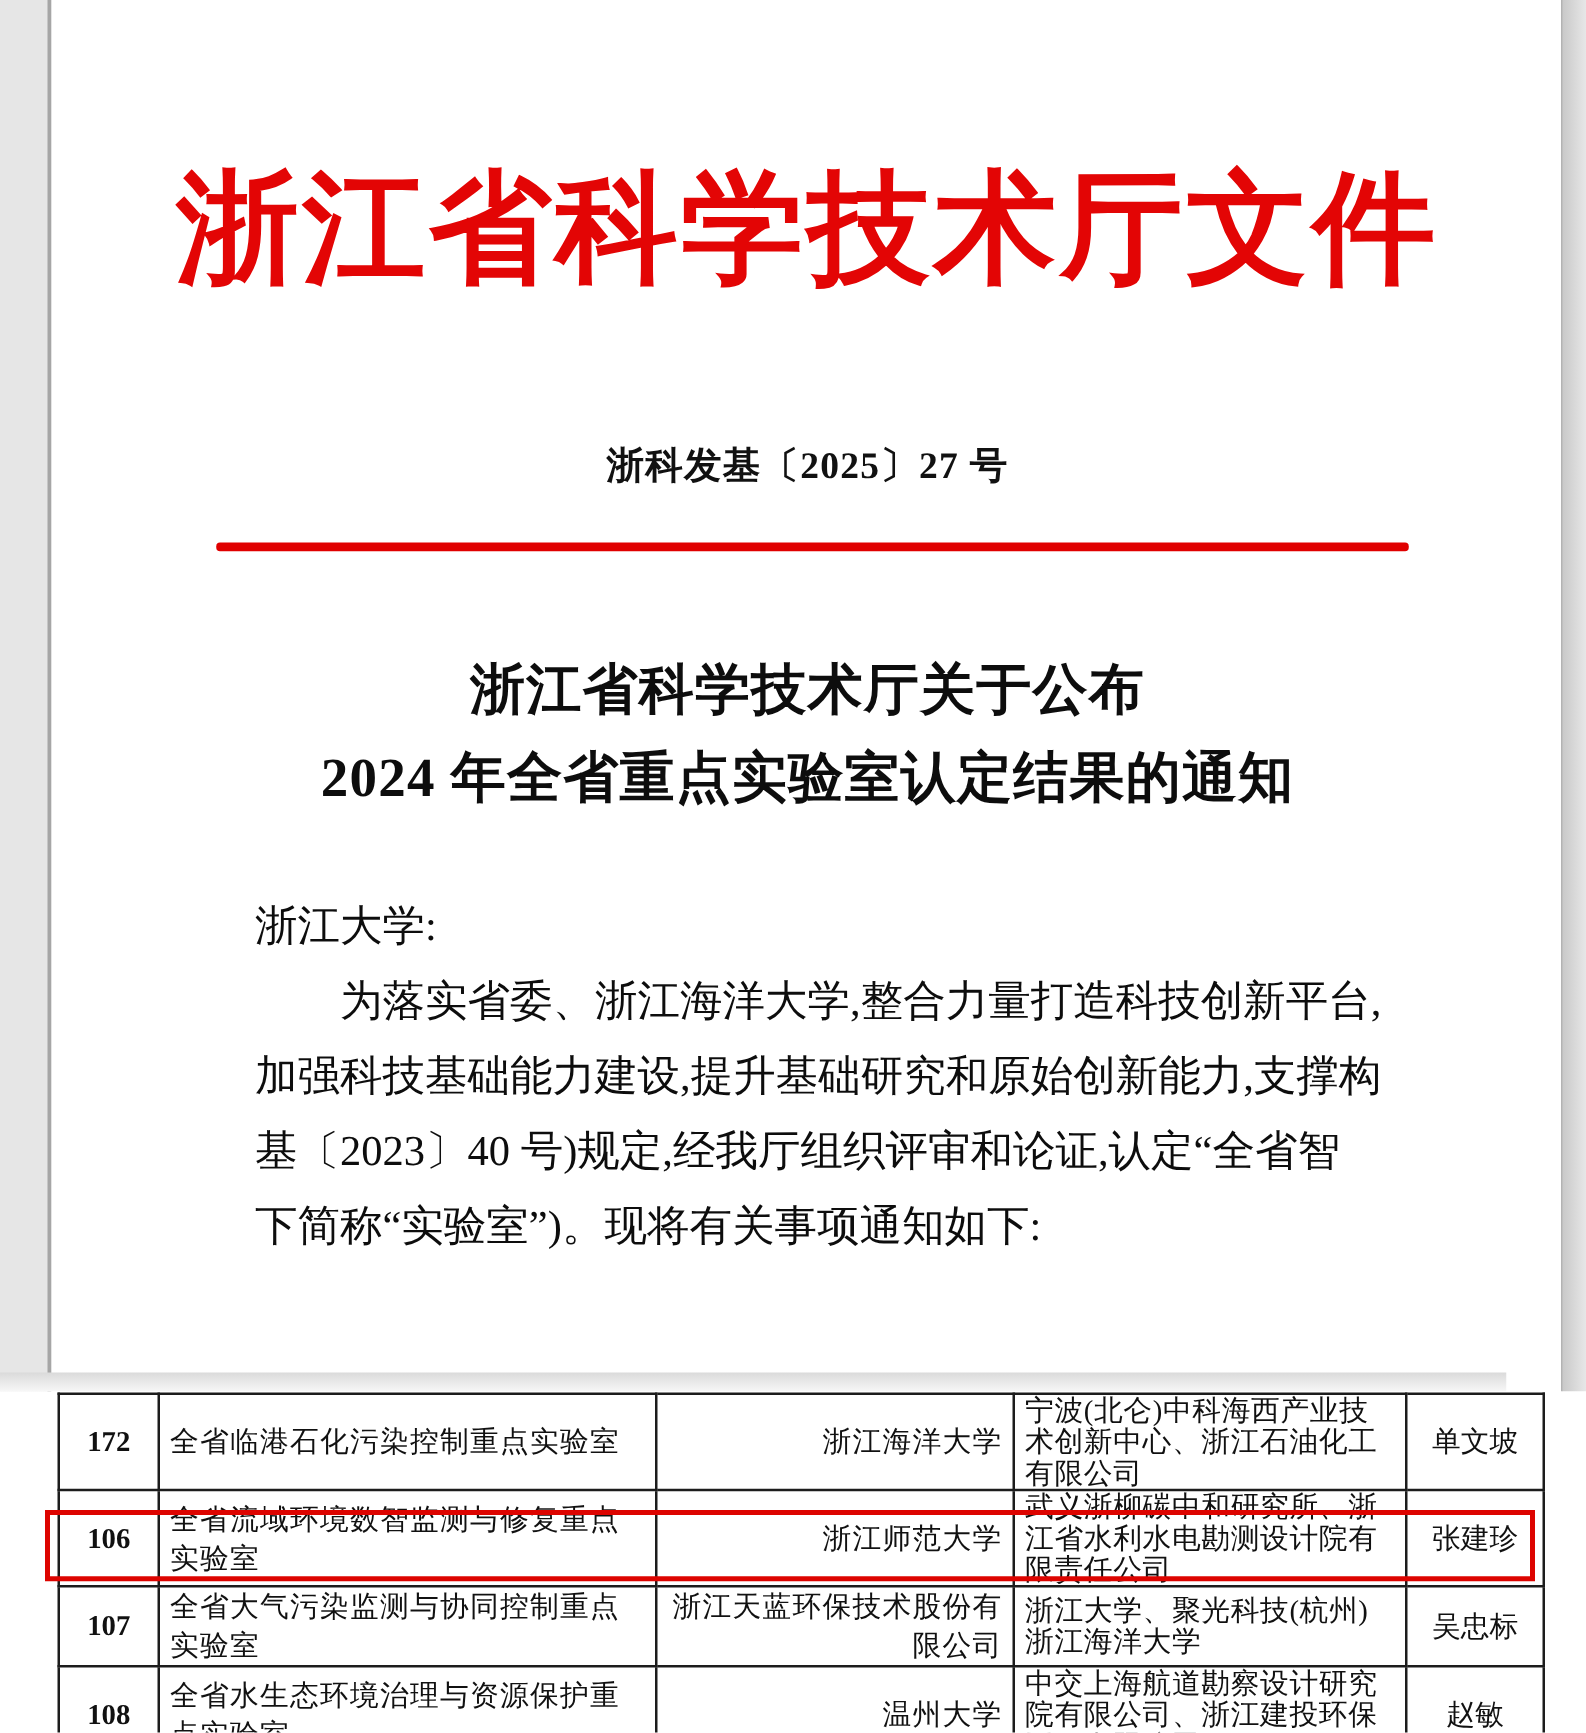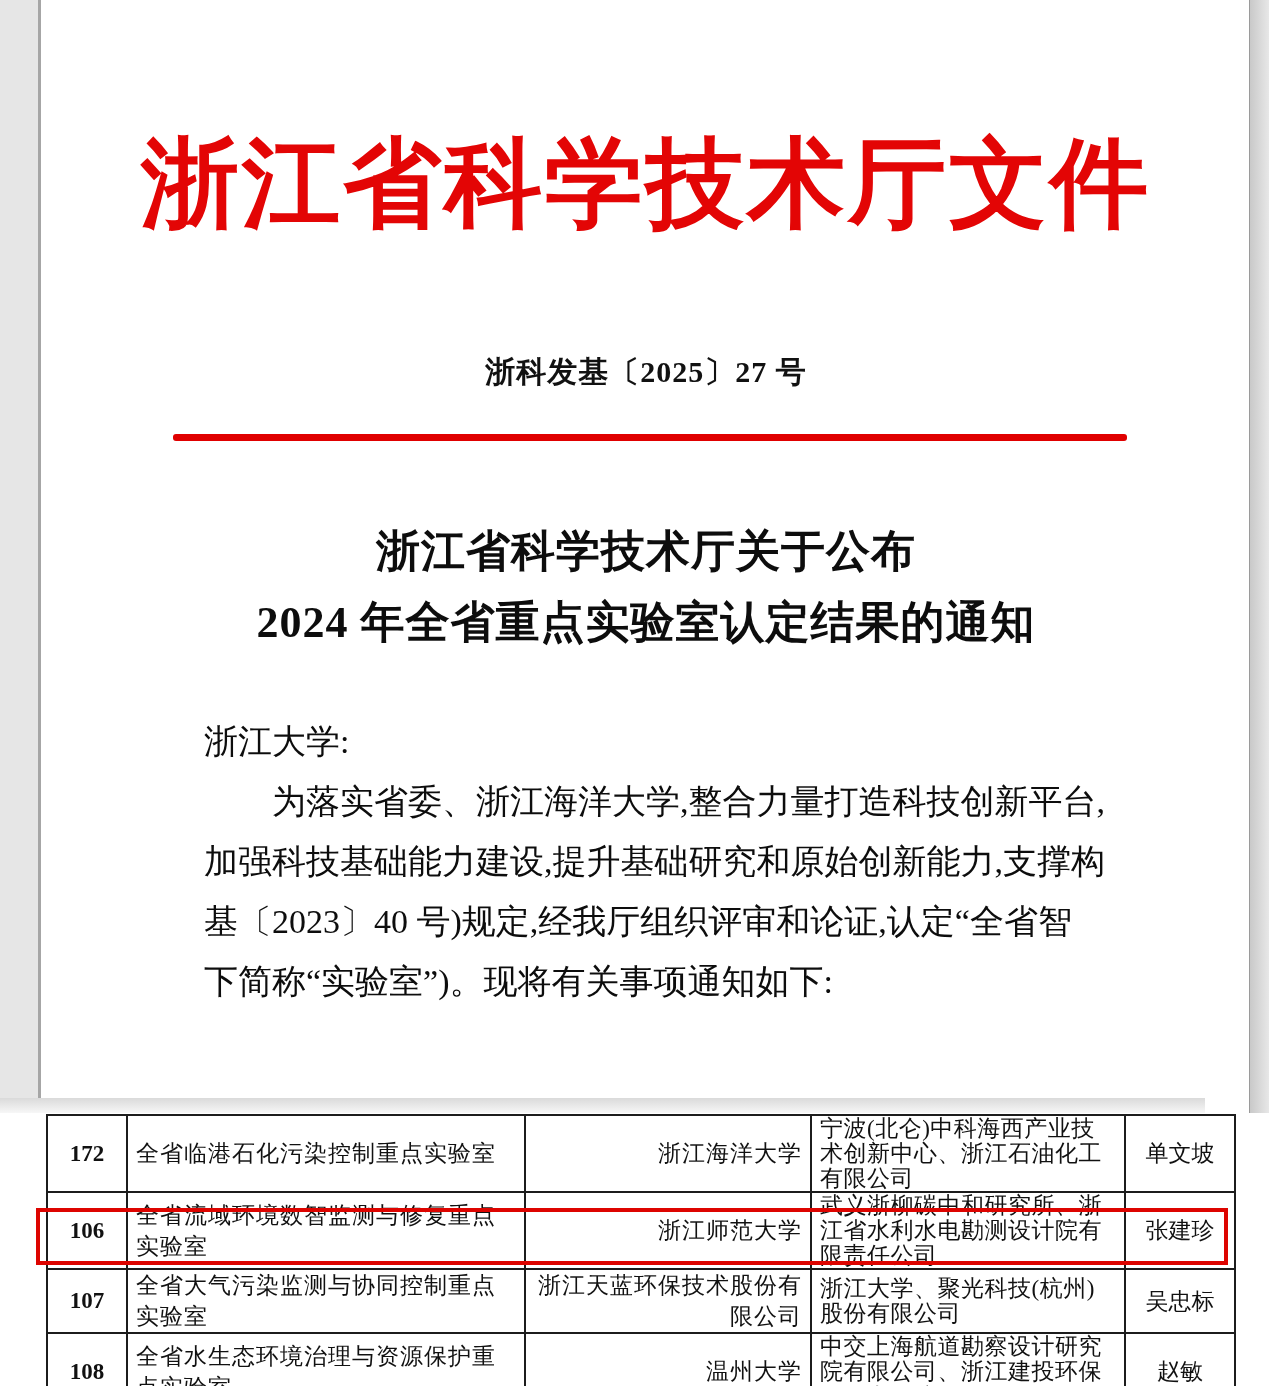--- a/index.html
+++ b/index.html
@@ -129,21 +129,21 @@
         <td class="c-no">106</td>
         <td class="c-lab">全省流域环境数智监测与修复重点实验室</td>
         <td class="c-inst">浙江师范大学</td>
         <td class="c-partners">武义浙柳碳中和研究所、浙江省水利水电勘测设计院有限责任公司</td>
         <td class="c-director">张建珍</td>
       </tr>
       <tr class="r-107">
         <td class="c-no">107</td>
         <td class="c-lab">全省大气污染监测与协同控制重点实验室</td>
         <td class="c-inst">浙江天蓝环保技术股份有限公司</td>
-        <td class="c-partners">浙江大学、聚光科技(杭州)股份有限公司</td>
+        <td class="c-partners">浙江大学、聚光科技(杭州)浙江海洋大学</td>
         <td class="c-director">吴忠标</td>
       </tr>
       <tr class="r-108">
         <td class="c-no">108</td>
         <td class="c-lab">全省水生态环境治理与资源保护重点实验室</td>
         <td class="c-inst">温州大学</td>
         <td class="c-partners">中交上海航道勘察设计研究院有限公司、浙江建投环保工程有限公司</td>
         <td class="c-director">赵敏</td>
       </tr>
     </tbody>

